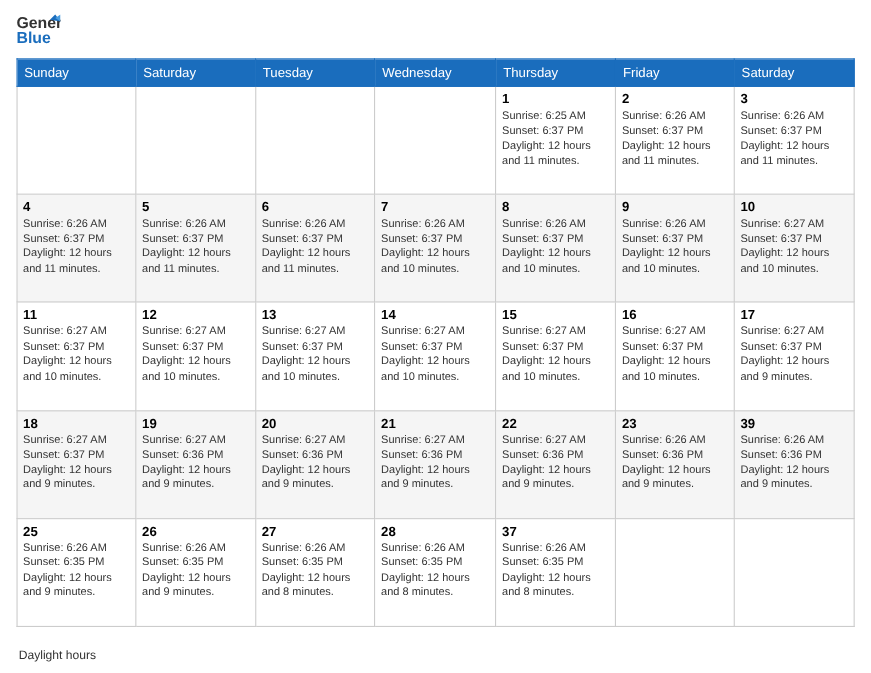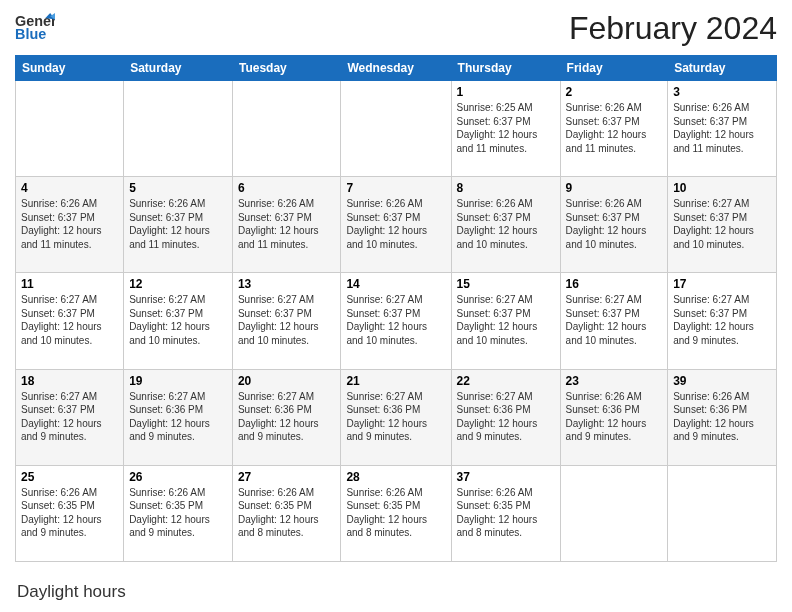--- a/index.html
+++ b/index.html
@@ -54,21 +54,21 @@
       flex: 1;
       border-collapse: collapse;
       width: 100%;
       font-size: 10.5px;
     }
     .calendar thead tr th {
       background: #1a6dbd;
       color: #fff;
       text-align: left;
       padding: 5px 6px;
-      font-weight: bold;
+      font-weight: normal;
       font-size: 12px;
       border: 1px solid #1a6dbd;
     }
     .calendar tbody tr td {
       border: 1px solid #ccc;
       vertical-align: top;
       padding: 4px 5px;
       width: 113px;
       background: #fff;
     }
@@ -86,21 +86,21 @@
       line-height: 1.35;
       font-size: 10px;
     }
     .empty-cell {
       background: #fff !important;
     }
     .calendar tbody tr:nth-child(even) .empty-cell {
       background: #f5f5f5 !important;
     }
     .footer-note {
-      font-size: 17px;
+      font-size: 11px;
       color: #333;
       margin-top: 20px;
       padding-left: 2px;
     }
   </style>
 </head>
 <body>
 
 <div class="page">
   <div class="header">
@@ -108,21 +108,20 @@
       <div class="logo-wrapper">
         <svg class="logo-icon" viewBox="0 0 50 40" xmlns="http://www.w3.org/2000/svg">
           <text x="0" y="18" font-size="18" font-weight="bold" fill="#333" font-family="Arial">General</text>
           <text x="0" y="34" font-size="18" font-weight="bold" fill="#1a6dbd" font-family="Arial">Blue</text>
           <polygon points="44,2 50,10 38,8" fill="#1a6dbd"></polygon>
           <polygon points="50,2 50,10 44,6" fill="#4a9de0"></polygon>
         </svg>
       </div>
     </div>
     <div class="title-block">
-      <div class="main-title">February 2024</div>
     </div>
   </div>
 
   <table class="calendar">
     <thead>
       <tr>
       <th>Sunday</th>
           <th>Saturday</th>
           <th>Tuesday</th>
           <th>Wednesday</th>

